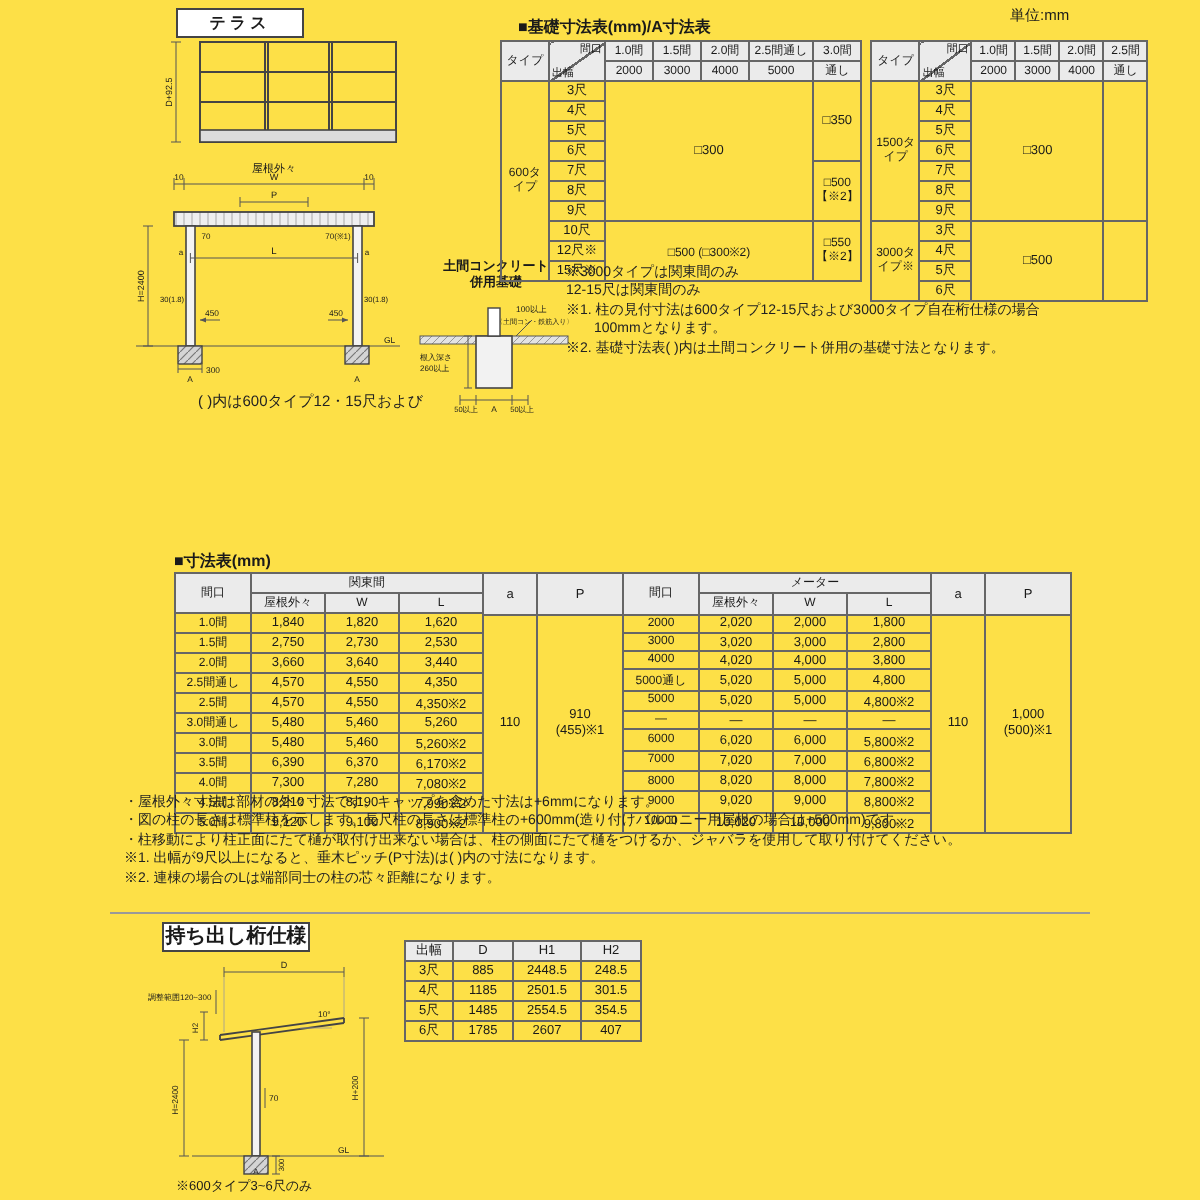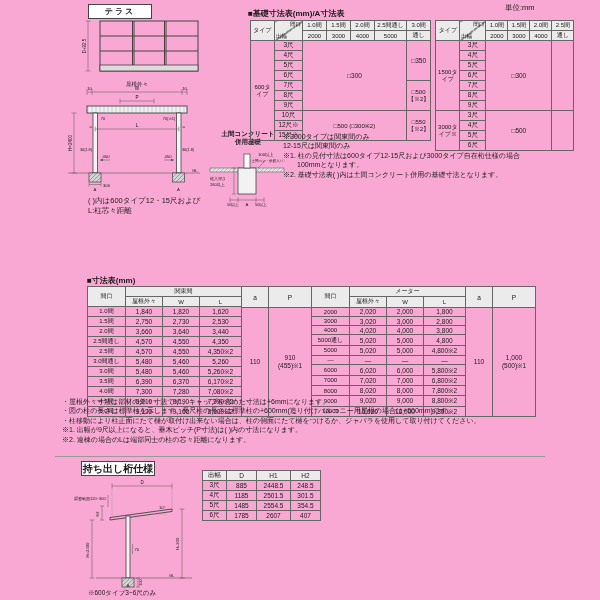--- a/index.html
+++ b/index.html
@@ -1,16 +1,16 @@
 <!DOCTYPE html>
 <html><head>
 <meta charset="utf-8">
 <style>
   body{margin:0;background:#fff}
-  .page{position:relative;width:600px;height:600px;background:#f9a8d4;font-family:"Liberation Sans",sans-serif;color:#1a1a1a;overflow:hidden}
+  .page{position:relative;width:600px;height:600px;background:#fde047;font-family:"Liberation Sans",sans-serif;color:#1a1a1a;overflow:hidden}
   .abs{position:absolute}
   .tbox{position:absolute;border:1.3px solid #444;text-align:center;font-weight:bold;background:#fff;font-size:8px;line-height:13px;letter-spacing:2px}
   .h1{position:absolute;font-weight:bold;font-size:8px;white-space:nowrap}
   .unit{position:absolute;font-size:7.5px}
   .notes{position:absolute;font-size:7px;line-height:1.35;color:#222}
   .notes div{white-space:nowrap}
   .hrline{position:absolute;border-top:1px solid #999}
   table.spec{border-collapse:collapse;table-layout:fixed;color:#1a1a1a}
   .spec th,.spec td{border:1px solid #666;padding:0 1px;text-align:center;vertical-align:middle;font-weight:normal;white-space:nowrap;overflow:hidden}
   .hd{background:#ebebeb}
@@ -169,21 +169,21 @@
       <line x1="22" y1="49.5" x2="22" y2="54.5"></line>
         <line x1="30" y1="49.5" x2="30" y2="54.5"></line>
       <line x1="48" y1="49.5" x2="48" y2="54.5"></line>
         <line x1="56" y1="49.5" x2="56" y2="54.5"></line>
     </g>
     <text x="25" y="58" font-size="3.8" text-anchor="middle">50以上</text>
     <text x="39" y="58" font-size="4.2" text-anchor="middle">A</text>
     <text x="53" y="58" font-size="3.8" text-anchor="middle">50以上</text>
   </svg>
 
-  <div class="h1" style="left:248px;top:8px">■基礎寸法表(mm)/A寸法表</div>
+  <div class="h1" style="left:259px;top:8px">■基礎寸法表(mm)/A寸法表</div>
   <div class="unit" style="left:505px;top:3px">単位:mm</div>
 
   <div class="abs fwrap" style="left:250px;top:20px">
     <table class="spec f">
       <colgroup>
           <col style="width:24px">
           <col style="width:28px">
           <col style="width:24px">
           <col style="width:24px">
           <col style="width:24px">
@@ -326,23 +326,22 @@
   </div>
 
   <div class="notes" style="left:283px;top:132px">
       <div>※3000タイプは関東間のみ</div>
       <div>12-15尺は関東間のみ</div>
       <div>※1. 柱の見付寸法は600タイプ12-15尺および3000タイプ自在桁仕様の場合</div>
       <div>　　100mmとなります。</div>
       <div>※2. 基礎寸法表( )内は土間コンクリート併用の基礎寸法となります。</div>
     </div>
 
-  <div class="notes" style="left:88px;top:196px;font-size:7.5px">
+  <div class="notes" style="left:99px;top:196px;font-size:7.5px">
       <div>( )内は600タイプ12・15尺および</div>
-      <div>L:柱芯々距離</div>
     </div>
 
   <div class="h1" style="left:87px;top:275px">■寸法表(mm)</div>
   <div class="dimwrap" style="left:87px;top:286px">
     <table class="spec dim">
       <colgroup>
           <col style="width:38px">
           <col style="width:37px">
           <col style="width:37px">
           <col style="width:42px">

